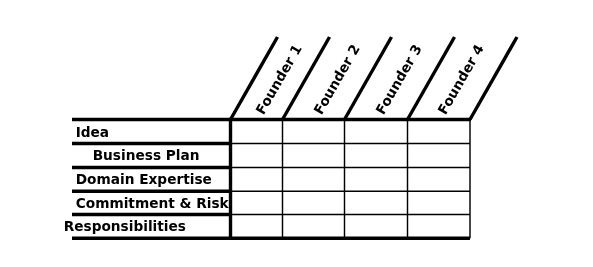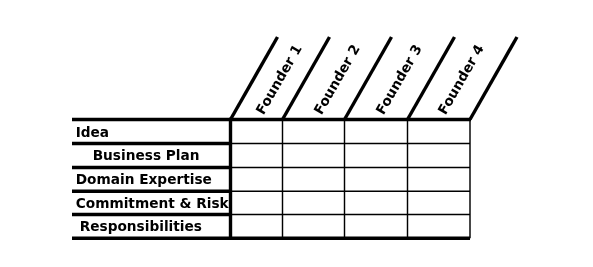--- a/index.html
+++ b/index.html
@@ -105,21 +105,21 @@
   </div>
   <div class="rowlabel-cell" style="left:72px;top:145.2px;height:20.6px;">
     <span class="rowlabel" style="left:3.7px;top:4.3px;margin-left:17px;">Business Plan</span>
   </div>
   <div class="rowlabel-cell" style="left:72px;top:169.2px;height:27px;">
     <span class="rowlabel" style="left:3.7px;top:3.8px;">Domain Expertise</span>
   </div>
   <div class="rowlabel-cell" style="left:72px;top:193px;height:22px;">
     <span class="rowlabel" style="left:3.7px;top:4.0px;">Commitment &amp; Risk</span>
   </div>
-  <div class="rowlabel-cell" style="left:76px;top:216.2px;height:38px;">
+  <div class="rowlabel-cell" style="left:60px;top:216.2px;height:38px;">
     <span class="rowlabel" style="left:3.7px;top:3.8px;">Responsibilities</span>
   </div>
 
   <div class="cell" style="left:232.2px;top:121.2px;width:49.3px;height:21.6px;"></div>
   <div class="cell" style="left:283.3px;top:121.2px;width:60.4px;height:21.6px;"></div>
   <div class="cell" style="left:345.3px;top:121.2px;width:61.4px;height:21.6px;"></div>
   <div class="cell" style="left:408.3px;top:121.2px;width:60.9px;height:21.6px;"></div>
 
   <div class="cell" style="left:232.2px;top:144.3px;width:49.3px;height:22.4px;"></div>
   <div class="cell" style="left:283.3px;top:144.3px;width:60.4px;height:22.4px;"></div>

